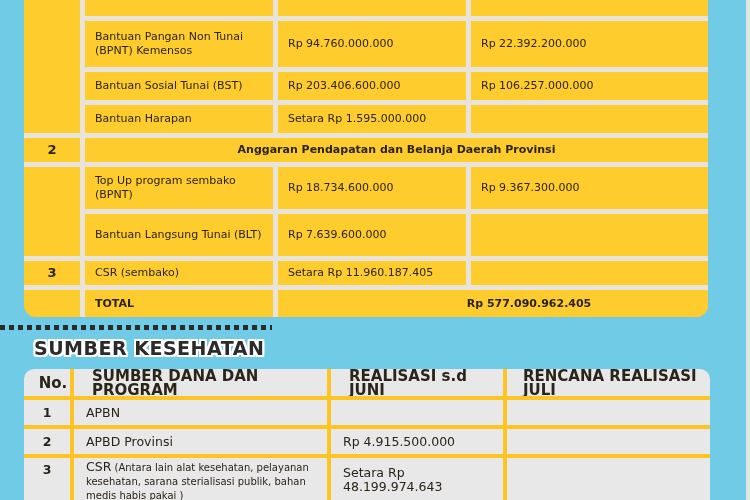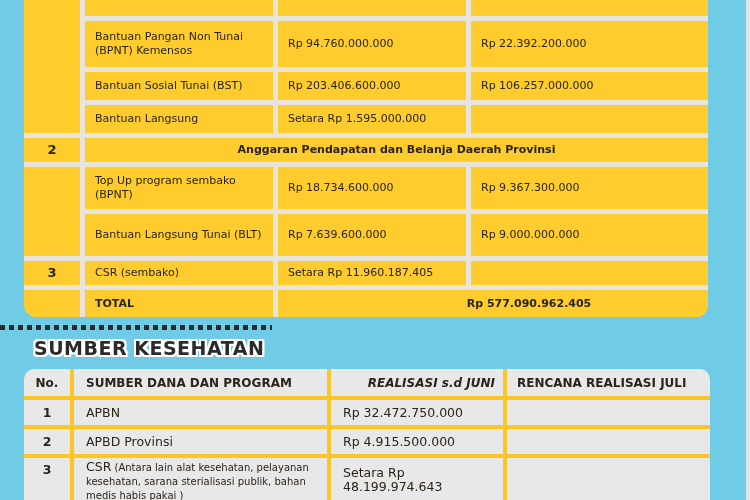--- a/index.html
+++ b/index.html
@@ -70,27 +70,27 @@
       border-top-left-radius: 10px;
       border-top-right-radius: 10px;
       overflow: hidden;
     }
     .kes .vline { position: absolute; top: 0; width: 4px; height: 140px; background: #fcc524; }
     .kes .hline { position: absolute; left: 0; width: 686px; height: 4px; background: #fcc524; }
     .kes .cell {
       position: absolute; display: flex; align-items: center;
       font-size: 12.5px; line-height: 14px; padding-left: 12px;
     }
-    .kes .hdr { font-weight: bold; font-size: 12px; }
+    .kes .hdr { font-weight: bold; font-size: 15px; margin-left: 6px; }
     .k-no { left: 0; width: 46px; justify-content: center; padding-left: 0 !important; font-weight: bold; }
     .k-prog { left: 50px; width: 253px; }
     .k-real { left: 307px; width: 172px; }
     .k-plan { left: 483px; width: 214px; }
     .k-prog.hdr { }
-    .k-real.hdr { justify-content: flex-end; padding-right: 8px; font-style: italic; }
+    .k-real.hdr { justify-content: flex-end; padding-right: 8px; }
     .k-plan.hdr { padding-left: 10px; }
     .small { font-size: 10px; line-height: 12px; }
   </style>
 </head>
 <body>
 
 <div class="edge-left"></div>
 <div class="edge-right"></div>
 
 <div class="bansos">
@@ -110,21 +110,21 @@
   <div class="hline" style="top:81px; left:61px; width:623px;"></div>
 
   <div class="row" style="top:86px; height:28px;">
     <div class="cell c-prog">Bantuan Sosial Tunai (BST)</div>
     <div class="cell c-real">Rp 203.406.600.000</div>
     <div class="cell c-plan">Rp 106.257.000.000</div>
   </div>
   <div class="hline" style="top:114px; left:61px; width:623px;"></div>
 
   <div class="row" style="top:119px; height:28px;">
-    <div class="cell c-prog">Bantuan Langsung</div>
+    <div class="cell c-prog">Bantuan Harapan</div>
     <div class="cell c-real">Setara Rp 1.595.000.000</div>
     <div class="cell c-plan"></div>
   </div>
   <div class="hline" style="top:147px;"></div>
 
   <div class="row" style="top:152px; height:24px;">
     <div class="cell c-no">2</div>
     <div class="cell c-span">Anggaran Pendapatan dan Belanja Daerah Provinsi</div>
   </div>
   <div class="hline" style="top:176px;"></div>
@@ -132,21 +132,20 @@
   <div class="row" style="top:181px; height:42px;">
     <div class="cell c-prog">Top Up program sembako (BPNT)</div>
     <div class="cell c-real">Rp  18.734.600.000</div>
     <div class="cell c-plan">Rp 9.367.300.000</div>
   </div>
   <div class="hline" style="top:223px; left:61px; width:623px;"></div>
 
   <div class="row" style="top:228px; height:42px;">
     <div class="cell c-prog">Bantuan Langsung Tunai (BLT)</div>
     <div class="cell c-real">Rp 7.639.600.000</div>
-    <div class="cell c-plan">Rp 9.000.000.000</div>
   </div>
   <div class="hline" style="top:270px;"></div>
 
   <div class="row" style="top:275px; height:24px;">
     <div class="cell c-no">3</div>
     <div class="cell c-prog">CSR (sembako)</div>
     <div class="cell c-real">Setara Rp 11.960.187.405</div>
     <div class="cell c-plan"></div>
   </div>
   <div class="hline" style="top:299px;"></div>
@@ -170,21 +169,20 @@
 <div class="kes">
 
   <div class="cell hdr k-no" style="top:0; height:27px;">No.</div>
   <div class="cell hdr k-prog" style="top:0; height:27px;">SUMBER DANA DAN PROGRAM</div>
   <div class="cell hdr k-real" style="top:0; height:27px;">REALISASI s.d JUNI</div>
   <div class="cell hdr k-plan" style="top:0; height:27px;">RENCANA REALISASI JULI</div>
   <div class="hline" style="top:27px;"></div>
 
   <div class="cell k-no" style="top:31px; height:25px;">1</div>
   <div class="cell k-prog" style="top:31px; height:25px;">APBN</div>
-  <div class="cell k-real" style="top:31px; height:25px;">Rp 32.472.750.000</div>
   <div class="cell k-plan" style="top:31px; height:25px;"></div>
   <div class="hline" style="top:56px;"></div>
 
   <div class="cell k-no" style="top:60px; height:25px;">2</div>
   <div class="cell k-prog" style="top:60px; height:25px;">APBD Provinsi</div>
   <div class="cell k-real" style="top:60px; height:25px;">Rp 4.915.500.000</div>
   <div class="cell k-plan" style="top:60px; height:25px;"></div>
   <div class="hline" style="top:85px;"></div>
 
   <div class="cell k-no" style="top:89px; height:24px;">3</div>

